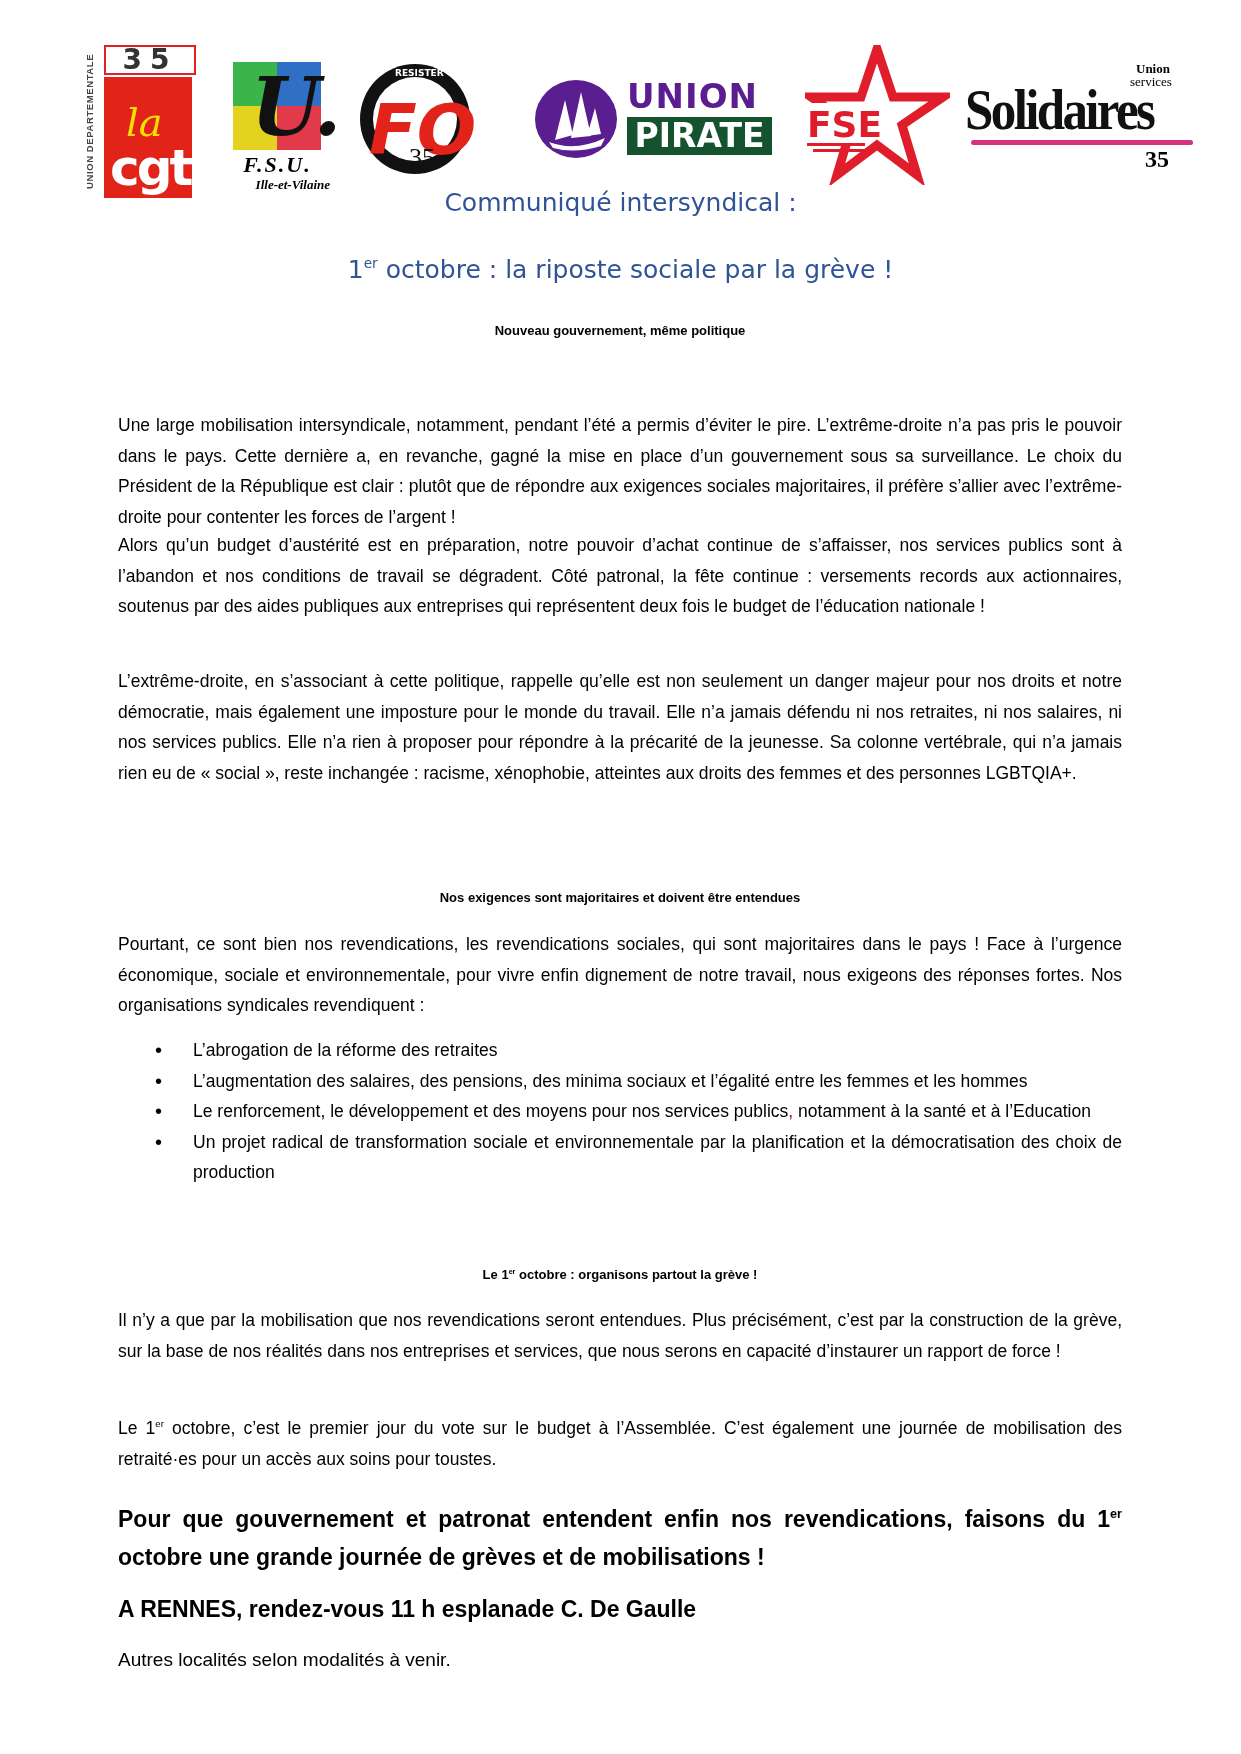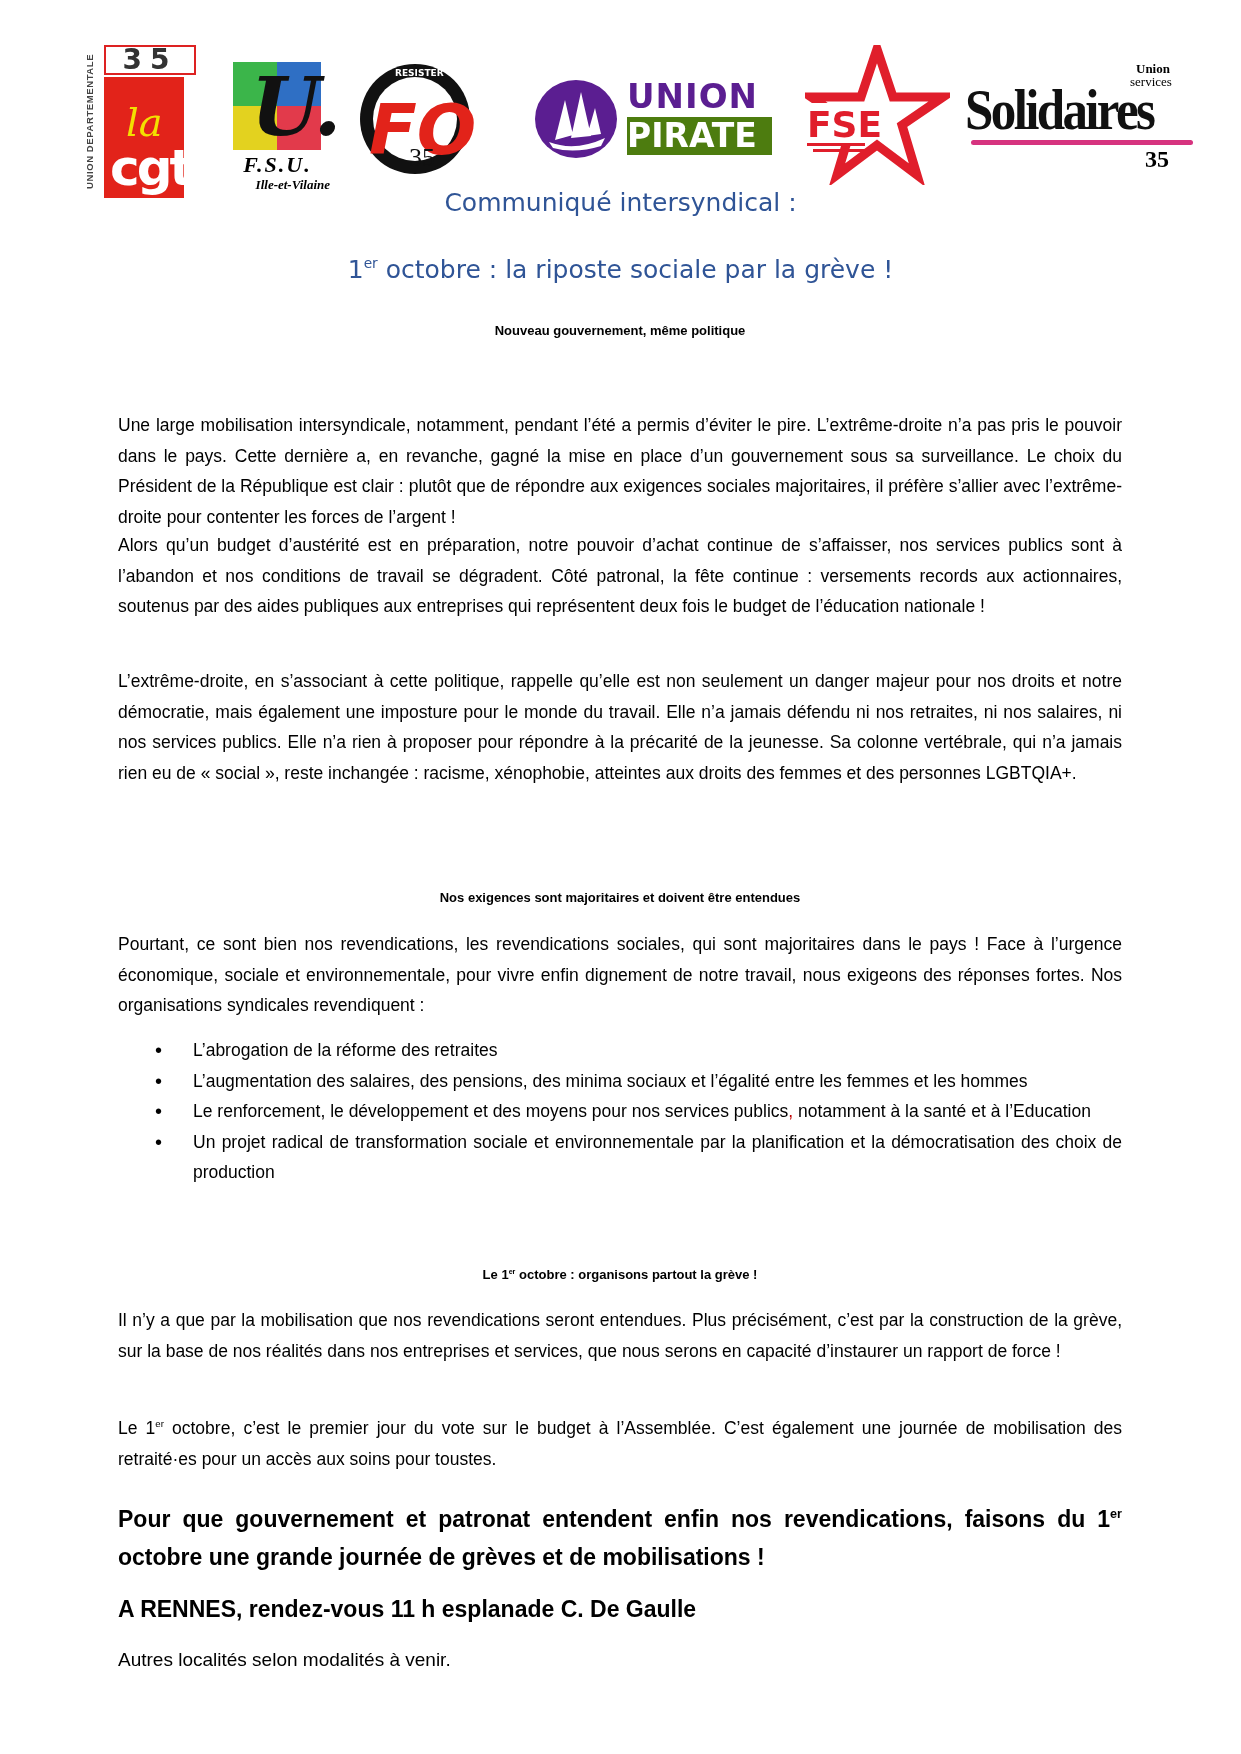--- a/index.html
+++ b/index.html
@@ -10,21 +10,21 @@
   
   .cgt { left: 84px; top: 45px; width: 115px; height: 155px; }
   .cgt-side { position: absolute; left: 0; top: 0; width: 16px; height: 152px;
               writing-mode: vertical-rl; transform: rotate(180deg);
               font-size: 9.5px; letter-spacing: 0.6px; font-weight: bold; color: #444;
               text-align: center; font-family: "Liberation Sans", sans-serif; }
   .cgt-35 { position: absolute; left: 20px; top: 0; width: 92px; height: 30px;
             border: 2px solid #d22; box-sizing: border-box; background: #fff;
             font-weight: 900; font-size: 28px; line-height: 26px; text-align: center;
             letter-spacing: 8px; color: #333; font-family: "DejaVu Sans", sans-serif; }
-  .cgt-red { position: absolute; left: 20px; top: 32px; width: 80px; height: 121px; background: #e2231a; }
+  .cgt-red { position: absolute; left: 20px; top: 32px; width: 88px; height: 121px; background: #e2231a; }
   .cgt-la { position: absolute; left: 22px; top: 22px; font-family: "DejaVu Serif", serif; font-style: italic;
             font-size: 40px; color: #f3e000; }
   .cgt-word { position: absolute; left: 6px; top: 62px; font-family: "DejaVu Sans", sans-serif; font-weight: 900;
               font-size: 50px; color: #fff; letter-spacing: -3px; }
   
   .fsu { left: 230px; top: 60px; width: 100px; height: 130px; }
   .fsu-sq { position: absolute; left: 3px; top: 2px; width: 88px; height: 88px; }
   .fsu-sq div { position: absolute; width: 44px; height: 44px; }
   .fsu-letter { position: absolute; left: 18px; top: -2px; font-family: "DejaVu Serif", serif; font-style: italic;
                 font-weight: bold; font-size: 80px; color: #111; }
@@ -32,22 +32,22 @@
               font-style: italic; font-weight: bold; font-size: 22px; letter-spacing: 2px; }
   .fsu-sub { position: absolute; left: -4px; top: 117px; width: 104px; text-align: right; font-family: "Liberation Serif", serif;
              font-style: italic; font-weight: bold; font-size: 13px; }
   
   .fo { left: 355px; top: 62px; width: 120px; height: 115px; }
   
   .pirate { left: 535px; top: 75px; width: 240px; height: 85px; }
   .pirate-circle { position: absolute; left: 0; top: 5px; width: 82px; height: 78px; border-radius: 50%; background: #5b1e91; }
   .pirate-w1 { position: absolute; left: 92px; top: 2px; font-family: "DejaVu Sans", sans-serif; font-weight: 900;
                font-size: 34px; color: #5b1e91; letter-spacing: 1px; line-height: 38px; }
-  .pirate-w2 { position: absolute; left: 92px; top: 42px; width: 145px; height: 38px; background: #4d7c0f; color: #fff;
-               font-family: "DejaVu Sans", sans-serif; font-weight: 900; font-size: 33px; line-height: 38px; text-align: left; }
+  .pirate-w2 { position: absolute; left: 92px; top: 42px; width: 145px; height: 38px; background: #14532d; color: #fff;
+               font-family: "DejaVu Sans", sans-serif; font-weight: 900; font-size: 33px; line-height: 38px; text-align: center; }
   
   .fse { left: 805px; top: 45px; width: 145px; height: 140px; }
   
   .soli { left: 965px; top: 60px; width: 230px; height: 115px; }
   .soli-top { position: absolute; left: 165px; top: 2px; font-family: "Liberation Serif", serif; font-size: 13px; line-height: 13px; text-align: left; }
   .soli-word { position: absolute; left: 0; top: 16px; font-family: "Liberation Serif", serif; font-weight: bold;
                font-size: 58px; letter-spacing: -3px; color: #111; transform: scaleX(0.88); transform-origin: left; }
   .soli-line { position: absolute; left: 6px; top: 80px; width: 222px; height: 5px; background: #d6337f; border-radius: 3px; }
   .soli-35 { position: absolute; left: 180px; top: 86px; font-family: "Liberation Serif", serif; font-weight: bold; font-size: 24px; }
 

